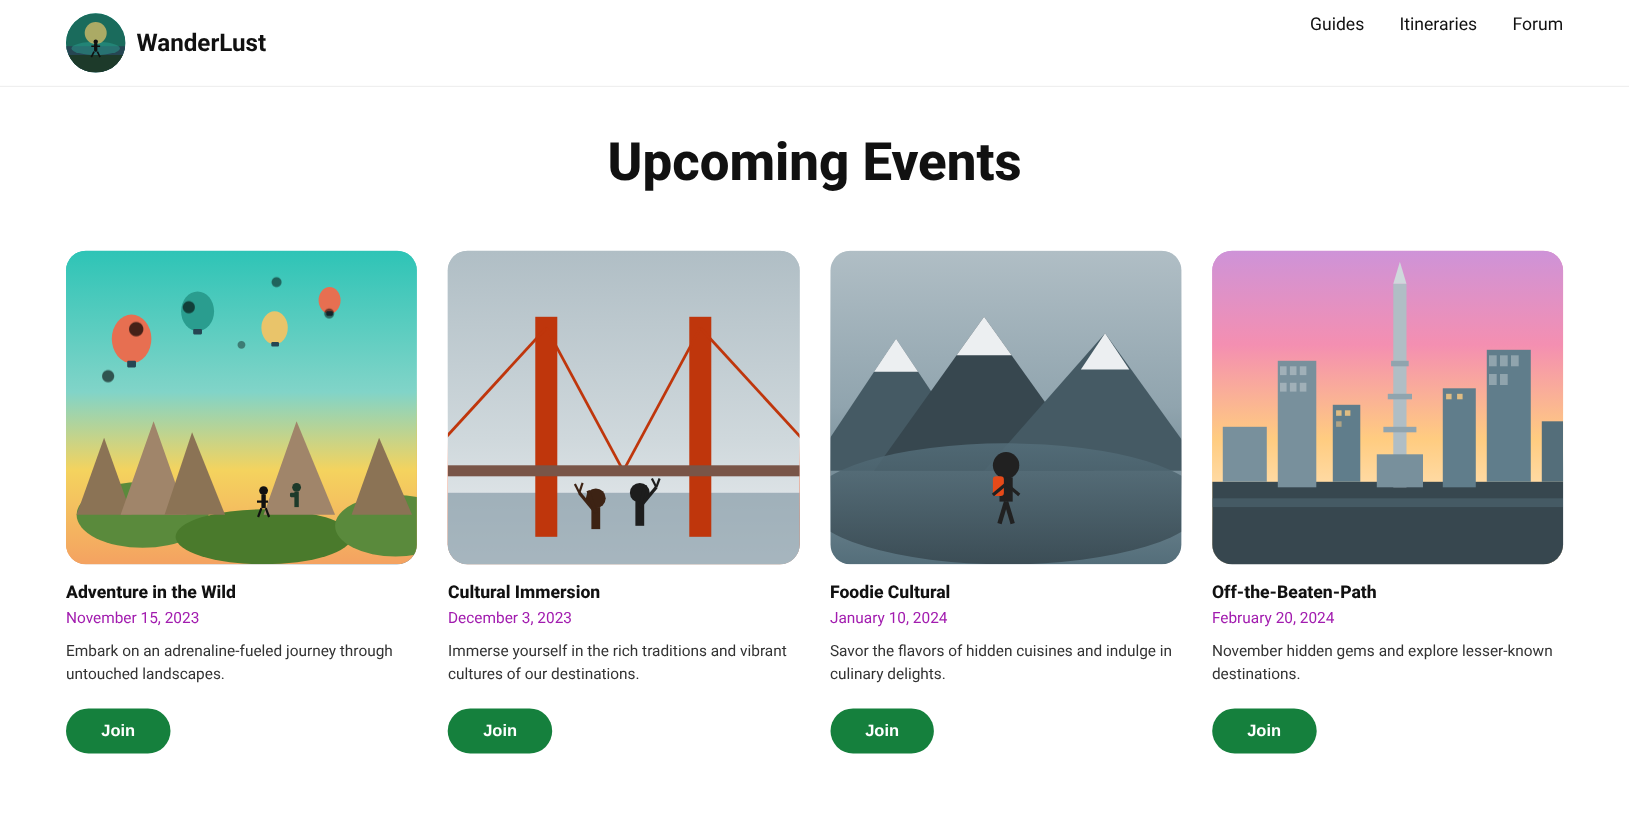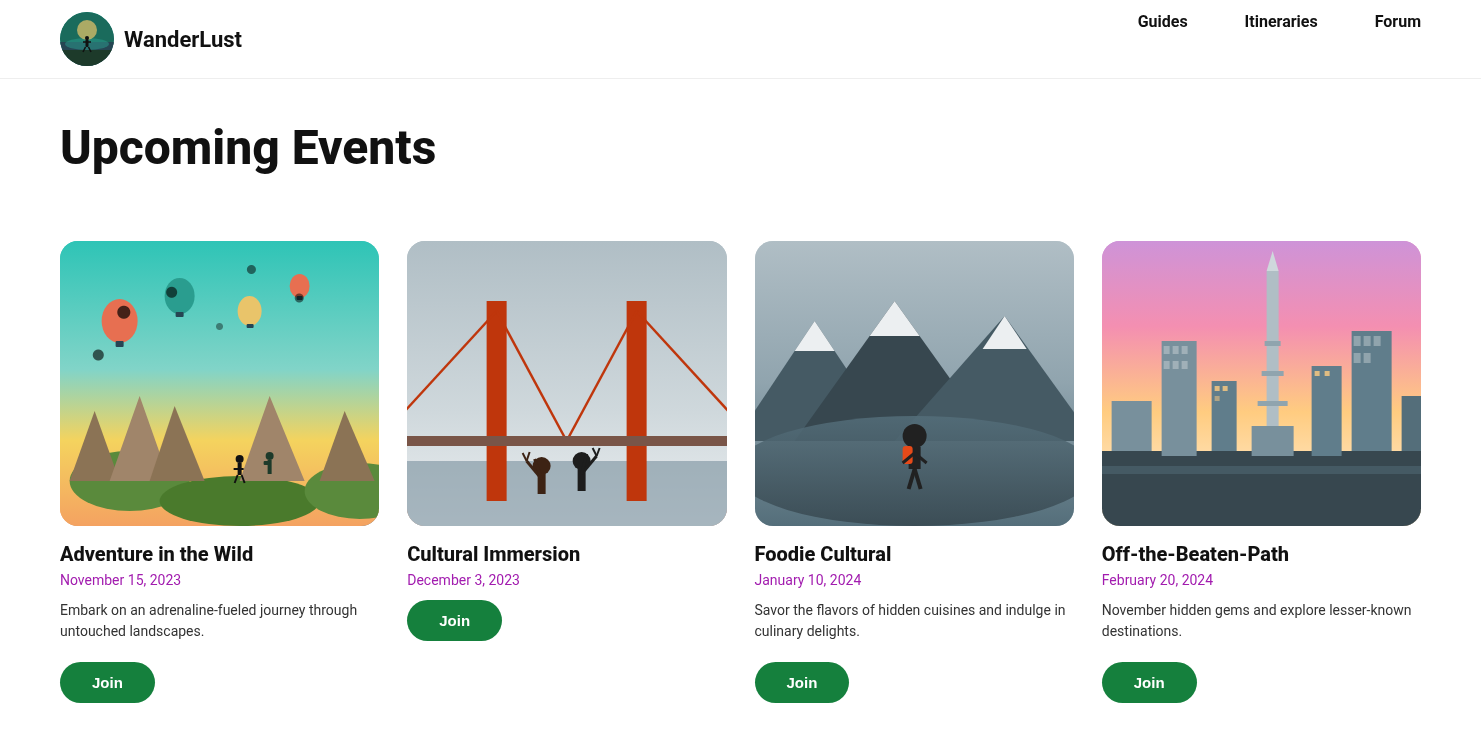--- a/index.html
+++ b/index.html
@@ -32,22 +32,21 @@
     }
     
     .nav-logo-img svg { width: 54px; height: 54px; }
     .nav-brand {
       font-size: 22px;
       font-weight: 700;
       color: #111;
     }
     .nav-links {
       display: flex;
-      gap: 57px;
-      font-weight: bold;
+      gap: 32px;
     }
     .nav-link {
       font-size: 16px;
       color: #111;
       text-decoration: none;
       cursor: pointer;
     }
     .btn-explore {
       background: #00aaff;
       color: #fff;
@@ -57,23 +56,24 @@
       font-size: 16px;
       font-weight: 600;
       cursor: pointer;
       margin-left: 24px;
     }
 
     
     main { padding: 40px 60px 60px; }
 
     h1.page-title {
+      text-align: center;
       font-size: 48px;
       font-weight: 800;
-      margin-bottom: 65px;
+      margin-bottom: 52px;
       color: #111;
     }
 
     
     .cards-grid {
       display: grid;
       grid-template-columns: repeat(4, 1fr);
       gap: 28px;
     }
 
@@ -124,21 +124,21 @@
     
     .card-img-4 {
       background: linear-gradient(170deg, #ce93d8 0%, #f48fb1 25%, #ffcc80 55%, #ffe0b2 70%, #546e7a 75%, #37474f 90%);
       position: relative;
     }
 
     
     .card-img svg { width: 100%; height: 100%; }
 
     .card-title {
-      font-size: 20px;
+      font-size: 16px;
       font-weight: 800;
       margin-bottom: 6px;
       color: #111;
     }
     .card-date {
       font-size: 14px;
       color: #a21caf;
       margin-bottom: 12px;
     }
     .card-desc {
@@ -284,20 +284,21 @@
           <rect x="191" y="228" width="8" height="22" fill="#1d1d1d"></rect>
           <line x1="195" y1="233" x2="210" y2="215" stroke="#1d1d1d" stroke-width="3"></line>
           <line x1="195" y1="233" x2="200" y2="213" stroke="#1d1d1d" stroke-width="3"></line>
 
           <line x1="210" y1="215" x2="206" y2="207" stroke="#1d1d1d" stroke-width="2"></line>
           <line x1="210" y1="215" x2="213" y2="207" stroke="#1d1d1d" stroke-width="2"></line>
         </svg>
       </div>
       <h2 class="card-title">Cultural Immersion</h2>
       <p class="card-date">December 3, 2023</p>
+      <p class="card-desc">Immerse yourself in the rich traditions and vibrant cultures of our destinations.</p>
       <button class="btn-join">Join</button>
     </div>
 
     <div class="card">
       <div class="card-img card-img-3">
         <svg viewBox="0 0 360 285" xmlns="http://www.w3.org/2000/svg" preserveAspectRatio="xMidYMid slice">
           <defs>
             <linearGradient id="sky3" x1="0" y1="0" x2="0" y2="1">
               <stop offset="0%" stop-color="#b0bec5"></stop>
               <stop offset="50%" stop-color="#90a4ae"></stop>

